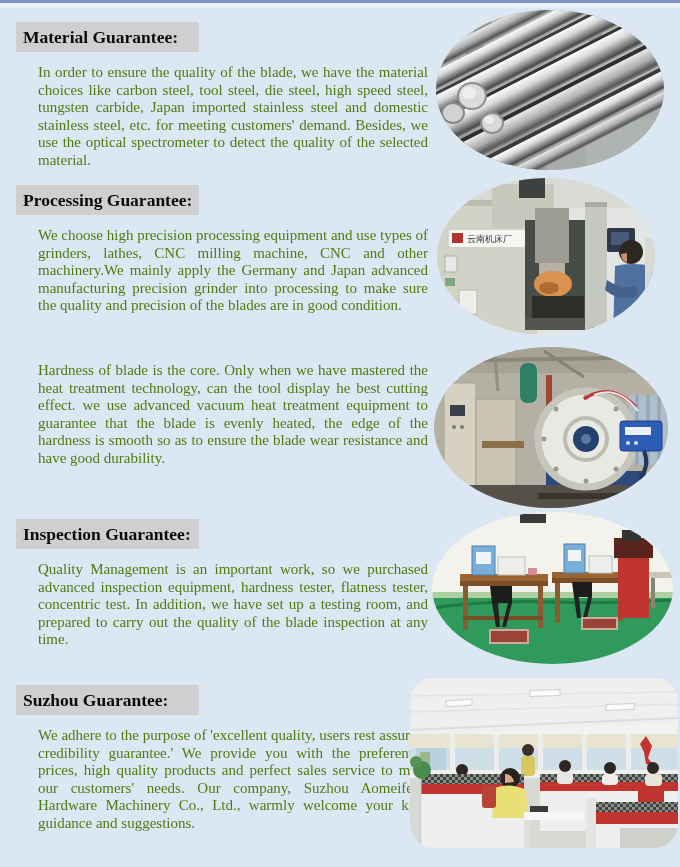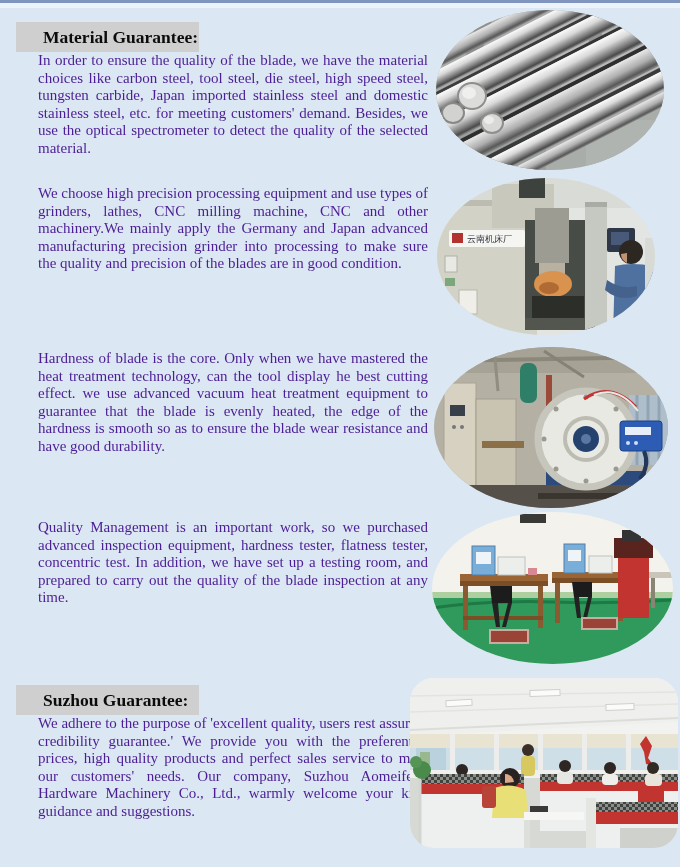--- a/index.html
+++ b/index.html
@@ -7,56 +7,62 @@
     width:680px;height:867px;position:relative;overflow:hidden;
     background:#dbe7f2;
     font-family:"Liberation Serif", serif;
   }
   .top-line{position:absolute;left:0;top:0;width:680px;height:3px;background:#8095bd;}
   .top-strip{position:absolute;left:0;top:3px;width:680px;height:5px;background:#ecf3fa;}
 
   .sec{position:absolute;left:0;width:680px;}
   .hdr{
     margin-left:16px;width:183px;height:30px;box-sizing:border-box;
-    background:#cfcfcf;padding-left:27px;display:flex;align-items:center;
+    background:#cfcfcf;padding-left:7px;display:flex;align-items:center;
   }
   .hdr-t{
     font-weight:bold;font-size:17.5px;color:#0b0b0b;white-space:nowrap;
     letter-spacing:0px;
   }
   .body-text{
-    margin:0 0 0 38px;width:390px;
-    font-size:15px;line-height:17.5px;color:#4c1d95;
+    margin:12px 0 0 38px;width:390px;
+    font-size:15px;line-height:17.5px;color:#4d7c0f;
     text-align:justify;text-justify:inter-word;
   }
   .photo{position:absolute;display:block;text-decoration:underline;}
   .photo svg{display:block;}
 </style>
 </head>
 <body>
 
 <div class="top-line"></div>
 <div class="top-strip"></div>
 
 <section class="sec" style="top:22px">
   <div class="hdr">
     <span class="hdr-t">Material Guarantee:</span>
   </div>
   <p class="body-text">In order to ensure the quality of the blade, we have the material choices like carbon steel, tool steel, die steel, high speed steel, tungsten carbide, Japan imported stainless steel and domestic stainless steel, etc. for meeting customers' demand. Besides, we use the optical spectrometer to detect the quality of the selected material.</p>
 </section>
 
 <section class="sec" style="top:185px">
+  <div class="hdr">
+    <span class="hdr-t">Processing Guarantee:</span>
+  </div>
   <p class="body-text">We choose high precision processing equipment and use types of grinders, lathes, CNC milling machine, CNC and other machinery.We mainly apply the Germany and Japan advanced manufacturing precision grinder into processing to make sure the quality and precision of the blades are in good condition.</p>
 </section>
 
 <section class="sec" style="top:350px">
   <p class="body-text">Hardness of blade is the core. Only when we have mastered the heat treatment technology, can the tool display he best cutting effect. we use advanced vacuum heat treatment equipment to guarantee that the blade is evenly heated, the edge of the hardness is smooth so as to ensure the blade wear resistance and have good durability.</p>
 </section>
 
 <section class="sec" style="top:519px">
+  <div class="hdr">
+    <span class="hdr-t">Inspection Guarantee:</span>
+  </div>
   <p class="body-text">Quality Management is an important work, so we purchased advanced inspection equipment, hardness tester, flatness tester, concentric test. In addition, we have set up a testing room, and prepared to carry out the quality of the blade inspection at any time.</p>
 </section>
 
 <section class="sec" style="top:685px">
   <div class="hdr">
     <span class="hdr-t">Suzhou Guarantee:</span>
   </div>
   <p class="body-text">We adhere to the purpose of 'excellent quality, users rest assured, credibility guarantee.'  We provide you with the preferential prices, high quality products and perfect sales service to meet our customers' needs. Our company, Suzhou Aomeifeng Hardware Machinery Co., Ltd., warmly welcome your kind guidance and suggestions.</p>
 </section>
 

